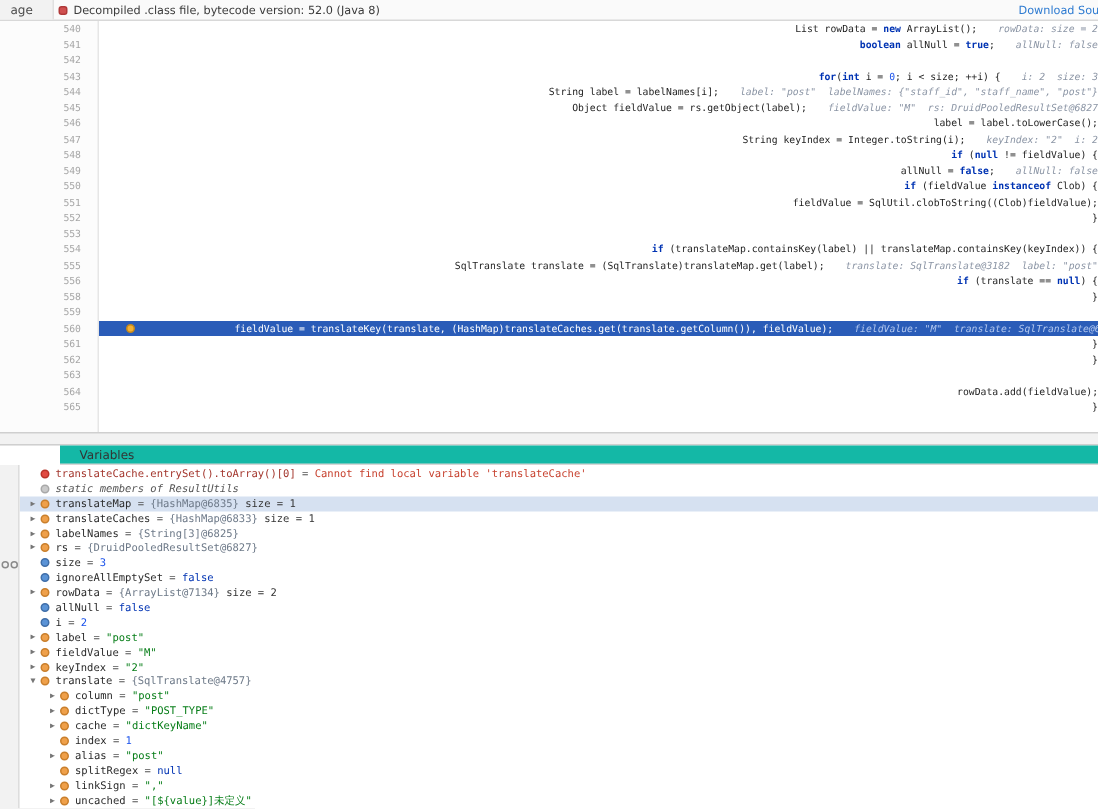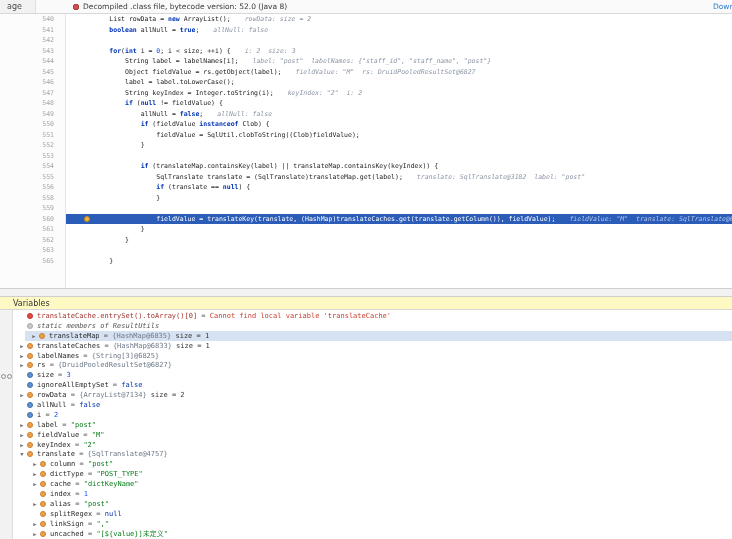--- a/index.html
+++ b/index.html
@@ -1,55 +1,55 @@
 <!DOCTYPE html>
 <html><head>
 <meta charset="utf-8">
 <style>
   html,body{margin:0;padding:0;background:#e8e8e8;}
   .app{position:relative;width:732px;height:539px;background:#ffffff;overflow:hidden;
        font-family:"DejaVu Sans",sans-serif;color:#1d1d1d;}
 
   
-  .topbar{display:flex;height:14px;background:#fafafa;border-bottom:1px solid #d8d8d8;box-sizing:border-box;gap:34px;}
+  .topbar{display:flex;height:14px;background:#fafafa;border-bottom:1px solid #d8d8d8;box-sizing:border-box;}
   .corner{width:36px;flex:none;background:#f2f2f2;border-right:1px solid #e0e0e0;font-size:8px;color:#4a4a4a;
           display:flex;align-items:center;padding-left:7px;box-sizing:border-box;}
   .banner{flex:1;position:relative;display:flex;align-items:center;font-size:7.5px;color:#3a3a3a;padding-left:3px;overflow:hidden;text-align:right;}
   .banner-icon{width:6px;height:6px;background:#d05050;border:1px solid #b03a3a;border-radius:2px;margin-right:4px;flex:none;box-sizing:border-box;}
   .banner-links{position:absolute;left:643px;top:0;bottom:0;display:flex;align-items:center;gap:12px;white-space:nowrap;}
   .banner-links a{color:#2e7bd1;cursor:pointer;text-decoration:none;font-size:7.5px;}
 
   
   .editor{position:relative;height:274px;background:#ffffff;font-family:"DejaVu Sans Mono",monospace;
           font-size:6.5px;overflow:hidden;}
   .gutter-bg{position:absolute;left:0;top:0;bottom:0;width:66px;background:#fcfcfc;border-right:1px solid #e6e6e6;box-sizing:border-box;}
   .line{position:relative;display:flex;height:10.5px;line-height:10.5px;white-space:pre;}
   .ln{width:57px;flex:none;text-align:right;padding-right:3px;box-sizing:border-box;color:#a6a6a6;font-size:6.5px;}
-  .code{flex:1;margin-left:9px;padding-left:12px;overflow:hidden;}
+  .code{flex:1;margin-left:9px;padding-left:12px;overflow:hidden;text-align:right;}
   .cur .code{background:#2a5cb8;}
   .c-kw{color:#0033b3;font-weight:bold;}
   .c-pl{color:#1d1d1d;}
   .c-num{color:#1750eb;}
   .c-hint{color:#8b95a5;font-style:italic;margin-left:14px;}
   .cur .c-pl,.cur .c-kw,.cur .c-num,.cur .c-str{color:#ffffff;}
   .cur .c-hint{color:#b3c8ef;}
   .exec-marker{position:absolute;left:84px;top:2px;width:6px;height:6px;border-radius:50%;
                background:#f3b135;border:1px solid #c4881d;box-sizing:border-box;z-index:2;}
 
   
   .splitter{height:9px;background:#f2f2f2;border-top:1px solid #cfcfcf;border-bottom:1px solid #cfcfcf;box-sizing:border-box;}
-  .varheader{height:13px;background:#fef9c3;border-bottom:1px solid #d6d6d6;font-size:8px;color:#333;
-             display:flex;align-items:center;padding-left:13px;box-sizing:border-box;}
+  .varheader{height:13px;background:#14b8a6;border-bottom:1px solid #d6d6d6;font-size:8px;color:#333;
+             display:flex;align-items:center;padding-left:13px;box-sizing:border-box;margin-left:40px;}
   .varbody{display:flex;height:229px;background:#ffffff;}
   .debug-strip{width:13px;flex:none;background:#f2f2f2;border-right:1px solid #dddddd;position:relative;box-sizing:border-box;}
   .strip-icon{position:absolute;left:1px;top:64px;display:flex;gap:1px;}
   .strip-icon .dot{width:5px;height:5px;border:1px solid #8a8a8a;border-radius:50%;box-sizing:border-box;}
   .vartree{flex:1;overflow:hidden;font-family:"DejaVu Sans Mono",monospace;font-size:7px;padding-top:1px;}
   .vrow{display:flex;align-items:center;height:9.9px;white-space:pre;box-sizing:border-box;}
-  .vrow.sel{background:#d6e1f1;margin-left:12px;}
+  .vrow.sel{background:#d6e1f1;}
   .arrow{width:10px;flex:none;font-size:5.5px;color:#767676;text-align:center;}
   .vicon{width:6px;height:6px;border-radius:50%;margin-right:4px;flex:none;}
   .vicon-error{background:#e14b42;border:1px solid #b83228;box-sizing:border-box;}
   .vicon-static{background:#c9c9c9;border:1px solid #a8a8a8;box-sizing:border-box;}
   .vicon-var{background:#efa04a;border:1px solid #c97f2c;box-sizing:border-box;}
   .vicon-prim{background:#5a93d6;border:1px solid #3f6ea8;box-sizing:border-box;}
   .vicon-field{background:#efa04a;border:1px solid #c97f2c;box-sizing:border-box;}
   .v-name{color:#2a2a2a;}
   .v-eq{color:#555;}
   .v-ref{color:#6d7988;}
@@ -98,20 +98,21 @@
       <div class="line"><span class="ln">553</span><span class="code"><span class="c-pl"></span></span></div>
       <div class="line"><span class="ln">554</span><span class="code"><span class="c-pl">                </span><span class="c-kw">if</span><span class="c-pl"> (translateMap.containsKey(label) || translateMap.containsKey(keyIndex)) {</span></span></div>
       <div class="line"><span class="ln">555</span><span class="code"><span class="c-pl">                    </span><span class="c-pl">SqlTranslate translate = (SqlTranslate)translateMap.get(label);</span><span class="c-hint">translate: SqlTranslate@3182  label: "post"</span></span></div>
       <div class="line"><span class="ln">556</span><span class="code"><span class="c-pl">                    </span><span class="c-kw">if</span><span class="c-pl"> (translate == </span><span class="c-kw">null</span><span class="c-pl">) {</span></span></div>
       <div class="line"><span class="ln">558</span><span class="code"><span class="c-pl">                    </span><span class="c-pl">}</span></span></div>
       <div class="line"><span class="ln">559</span><span class="code"><span class="c-pl"></span></span></div>
       <div class="line cur"><span class="ln">560</span><span class="code"><span class="c-pl">                    </span><span class="c-pl">fieldValue = translateKey(translate, (HashMap)translateCaches.get(translate.getColumn()), fieldValue);</span><span class="c-hint">fieldValue: "M"  translate: SqlTranslate@6831  translateCaches: size = 1</span></span><span class="exec-marker"></span></div>
       <div class="line"><span class="ln">561</span><span class="code"><span class="c-pl">                </span><span class="c-pl">}</span></span></div>
       <div class="line"><span class="ln">562</span><span class="code"><span class="c-pl">            </span><span class="c-pl">}</span></span></div>
       <div class="line"><span class="ln">563</span><span class="code"><span class="c-pl"></span></span></div>
+      <div class="line"><span class="ln">564</span><span class="code"><span class="c-pl">            </span><span class="c-pl">rowData.add(fieldValue);</span></span></div>
       <div class="line"><span class="ln">565</span><span class="code"><span class="c-pl">        </span><span class="c-pl">}</span></span></div>
     </div>
 
   <div class="splitter"></div>
 
   <div class="varheader">
     <span>Variables</span>
   </div>
 
   <div class="varbody">

